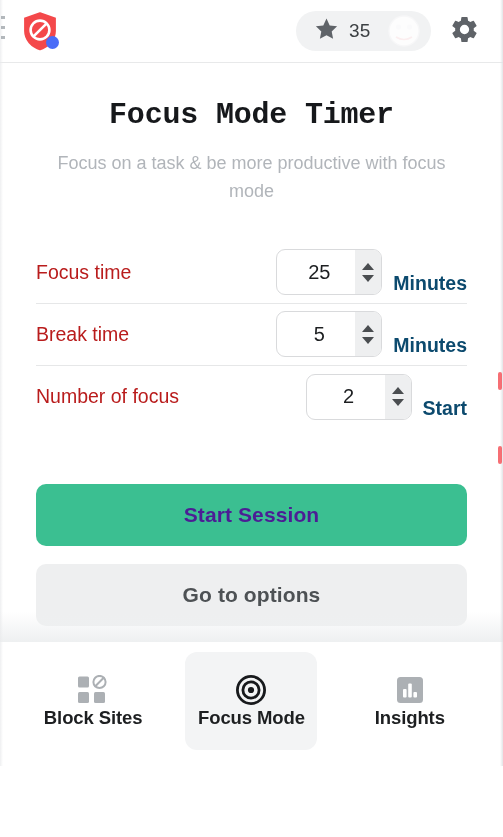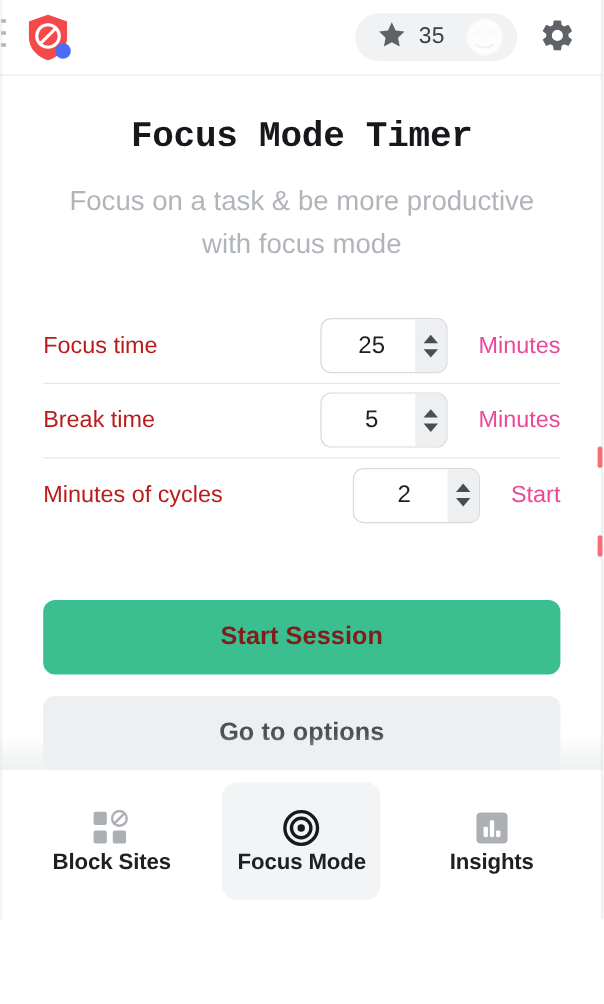--- a/index.html
+++ b/index.html
@@ -156,21 +156,21 @@
     font-size: 30px;
     font-weight: bold;
     color: #16181b;
     letter-spacing: -0.2px;
     font-family: Liberation Mono, monospace;
   }
 
   .subtitle {
     margin-top: 17px;
     text-align: center;
-    font-size: 23px;
+    font-size: 18px;
     line-height: 1.58;
     color: #b1b5ba;
     font-weight: 400;
     padding: 0 2px;
   }
 
   .settings {
     margin-top: 36px;
   }
 
@@ -185,22 +185,22 @@
   .setting-label {
     font-size: 19.5px;
     color: #b91c1c;
     font-weight: 400;
     white-space: nowrap;
   }
 
   .setting-control {
     margin-left: auto;
     display: flex;
-    align-items: center;
-    gap: 26px;
+    align-items: flex-end;
+    gap: 11px;
   }
 
   .spinner {
     position: relative;
     display: flex;
     align-items: stretch;
     width: 106px;
     height: 46px;
     border: 1px solid #d9dadc;
     border-radius: 9px;
@@ -240,22 +240,22 @@
     height: 0;
     border-left: 6px solid transparent;
     border-right: 6px solid transparent;
     cursor: pointer;
   }
   .spin-arrow.up   { border-bottom: 7px solid #4a4d50; }
   .spin-arrow.down { border-top: 7px solid #4a4d50; }
 
   .unit-label {
     font-size: 19.5px;
-    color: #ec4899;
-    font-weight: 400;
+    color: #0c4a6e;
+    font-weight: 700;
     white-space: nowrap;
   }
 
   .actions {
     margin-top: 56px;
     display: flex;
     flex-direction: column;
     gap: 18px;
   }
 
@@ -264,21 +264,21 @@
     border: none;
     border-radius: 10px;
     font-family: "Liberation Sans", sans-serif;
     font-size: 21px;
     font-weight: bold;
     cursor: pointer;
     letter-spacing: .1px;
   }
   .btn-primary {
     background: #3bbf91;
-    color: #7f1d1d;
+    color: #4c1d95;
   }
   .btn-secondary {
     background: #eeeff0;
     color: #4d5154;
   }
 
   .body-fade {
     position: absolute;
     left: 0;
     right: 0;
@@ -415,21 +415,21 @@
             <div class="spin-buttons">
               <span class="spin-arrow up"></span>
               <span class="spin-arrow down"></span>
             </div>
           </div>
           <span class="unit-label">Minutes</span>
         </div>
       </div>
 
       <div class="setting-row last">
-        <span class="setting-label">Minutes of cycles</span>
+        <span class="setting-label">Number of focus</span>
         <div class="setting-control">
           <div class="spinner">
             <input type="number" value="2" style="">
             <div class="spin-buttons">
               <span class="spin-arrow up"></span>
               <span class="spin-arrow down"></span>
             </div>
           </div>
           <span class="unit-label">Start</span>
         </div>

